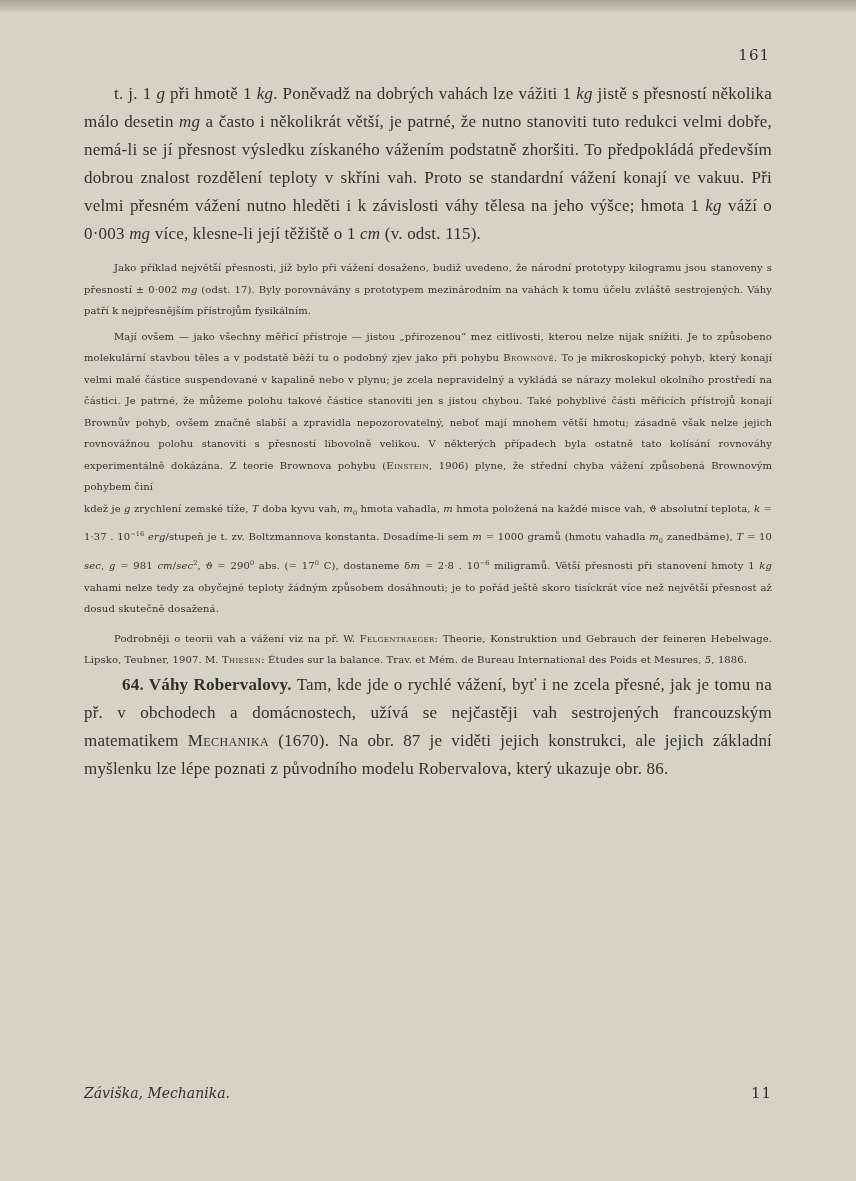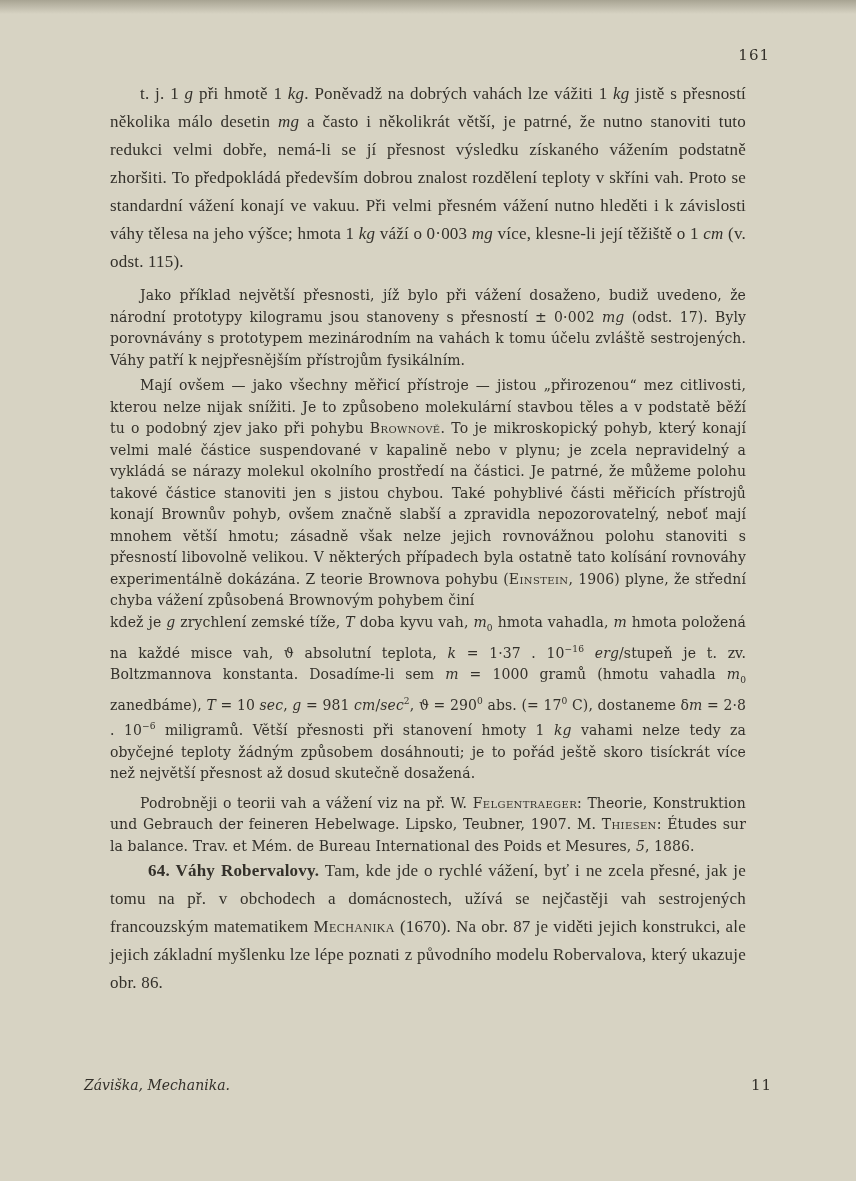--- a/index.html
+++ b/index.html
@@ -6,35 +6,35 @@
   html,body { width:856px; height:1181px; }
   body {
     background:#d7d3c3;
     font-family:"DejaVu Serif", serif;
     color:#33302a;
     overflow:hidden;
   }
   .page {
     position:relative;
     width:856px; height:1138px;
-    padding:0 110px;
+    padding:0 84px;
   }
   .scan-shade {
     position:absolute; top:0; left:0; right:0; height:14px;
     background:linear-gradient(#a8a493, rgba(168,164,147,0));
     pointer-events:none;
   }
   .pageno {
     position:absolute; top:46px; right:86px;
     font-size:15px; letter-spacing:1px;
   }
   .content { padding-top:80px; }
   p { text-align:justify; }
   p.main { font-size:17px; line-height:28px; letter-spacing:0.2px;font-family:Liberation Serif, serif; }
-  p.small { font-size:14px; line-height:21.5px; letter-spacing:0.1px; }
+  p.small { font-size:10px; line-height:21.5px; letter-spacing:0.1px; }
   .ind { text-indent:30px; }
   .ind-lg { text-indent:38px; }
   #p1 { margin-bottom:9px; }
   #p2 { margin-bottom:4px; }
   #p3 { margin-bottom:0; }
   #p4 { margin-bottom:8px; }
   #p5 { }
   sc { font-variant:small-caps; letter-spacing:0.4px; }
   sub, sup { font-size:0.65em; }
 
@@ -47,21 +47,21 @@
     margin:0 7px 0 9px;
   }
   .frac .num { display:block; padding:0 5px 1px; }
   .frac .den { display:block; border-top:1.3px solid #33302a; padding:1px 5px 0; }
   .sqrt { display:inline-flex; align-items:flex-start; }
   .root-sign { font-size:30px; line-height:1; position:relative; top:1px; margin-right:-3px; }
   .radicand { border-top:1.4px solid #33302a; padding:3px 4px 0; margin-top:3px; }
   .trail { margin-left:2px; align-self:flex-end; }
 
   .footer {
-    position:absolute; left:84px; right:84px; bottom:44px;
+    position:absolute; left:84px; right:84px; bottom:36px;
     display:flex; justify-content:space-between; align-items:baseline;
   }
   .footer-left { font-style:italic; font-size:14px; }
   .footer-right { font-size:15px; letter-spacing:1px; }
 </style>
 </head>
 <body>
 
 <div class="page">
   <div class="scan-shade"></div>

